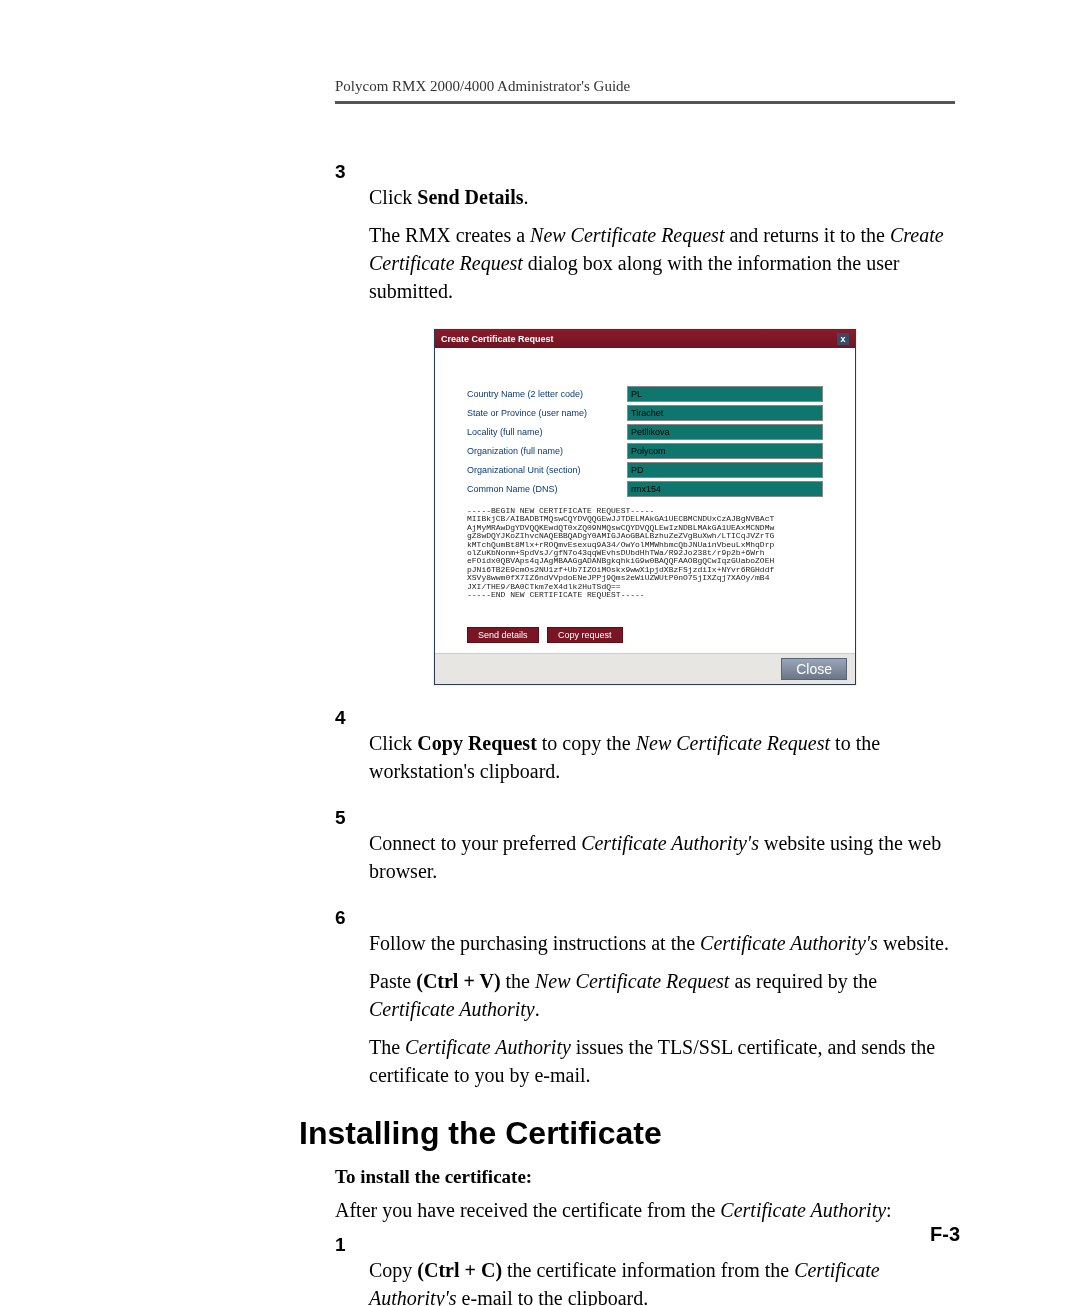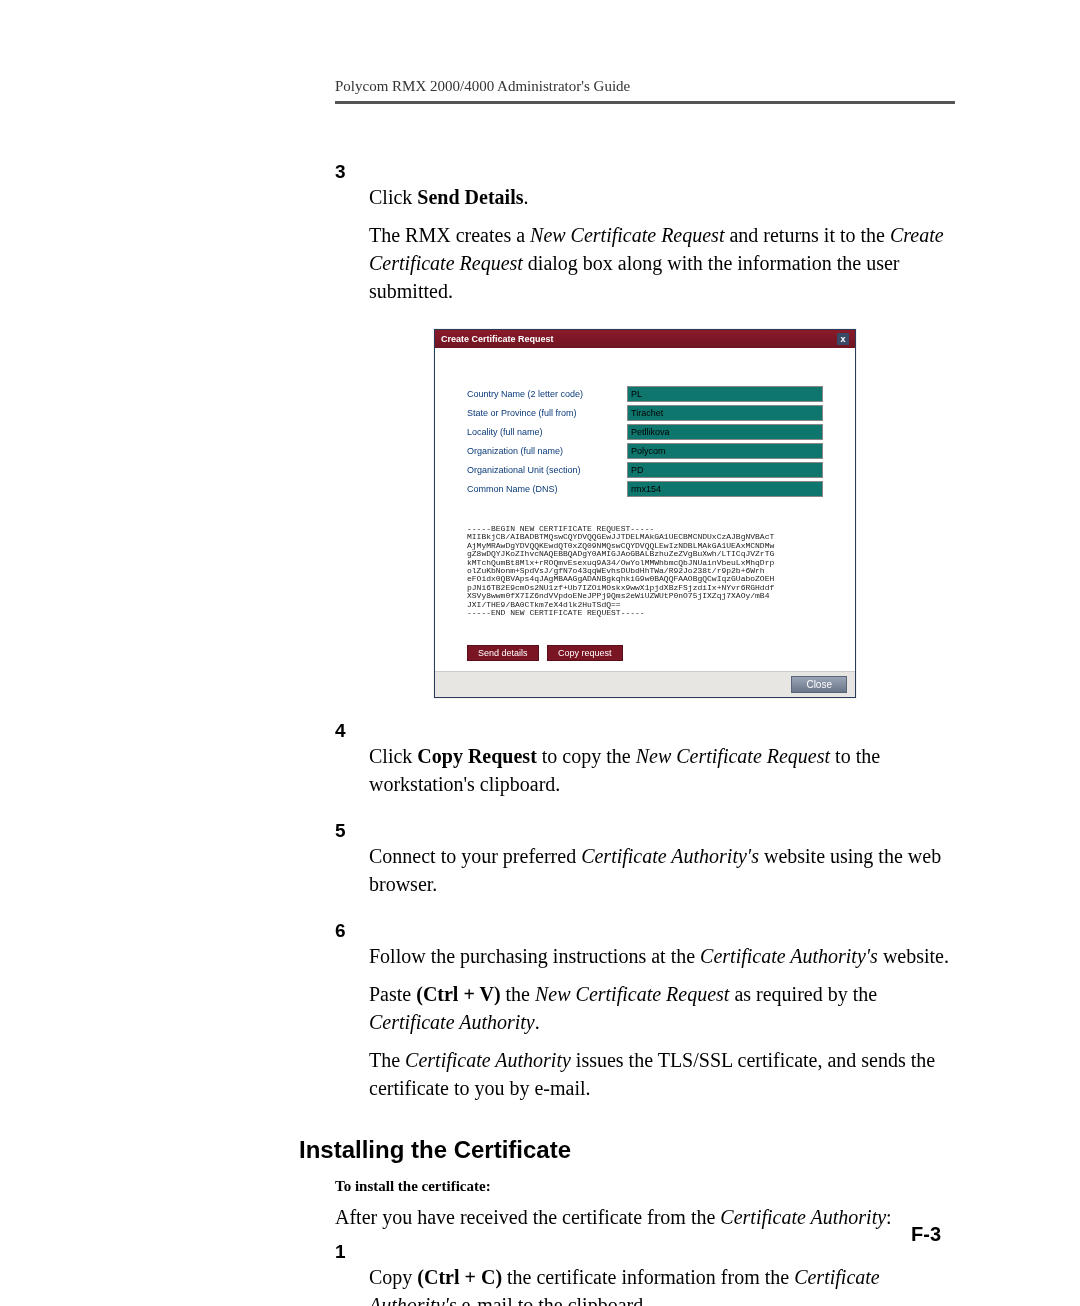--- a/index.html
+++ b/index.html
@@ -91,21 +91,21 @@
   .form-row label { width: 160px; color: #0a3a7a; font-size: 9px; }
   .form-row input {
     flex: 1;
     height: 14px;
     border: 1px solid #888;
     font-size: 9px;
     padding: 0 3px;
     background: #0f766e;
   }
   .cert-text {
-    margin-top: 28px;
+    margin-top: 10px;
     font-family: "Courier New", monospace;
     font-size: 8px;
     line-height: 1.05;
     color: #222;
     word-break: break-all;
   }
   .dlg-buttons { padding: 18px 32px 10px; }
   .dlg-buttons button {
     background: #7a1524;
     color: #fff;
@@ -118,45 +118,45 @@
   .dlg-footer {
     background: #e8e6e2;
     border-top: 1px solid #ccc;
     padding: 4px 8px;
     text-align: right;
   }
   .dlg-footer button {
     background: linear-gradient(#9aa6b8, #6b7688);
     color: #fff;
     border: 1px solid #5a6478;
-    font-size: 10px;
+    font-size: 14px;
     padding: 2px 14px;
     cursor: pointer;
   }
 
   h2.section {
     font-family: Arial, Helvetica, sans-serif;
     font-weight: 900;
-    font-size: 24px;
-    margin: 24px 0 14px -36px;
+    font-size: 32px;
+    margin: 16px 0 14px -36px;
   }
   .sub-inst {
     font-family: Georgia, "Times New Roman", serif;
     font-weight: bold;
-    font-size: 15px;
+    font-size: 19px;
     margin: 0 0 8px 0;
   }
   .para {
     font-size: 20px;
     line-height: 1.4;
     margin: 0 0 8px 0;
   }
   .page-num {
     position: absolute;
-    right: 139px;
+    right: 120px;
     bottom: 60px;
     font-family: Arial, Helvetica, sans-serif;
     font-weight: bold;
     font-size: 20px;
   }
 </style>
 </head>
 <body>
 
 <div class="page">
@@ -183,21 +183,21 @@
       <div class="dlg-title">
         <span>Create Certificate Request</span>
         <span class="dlg-close">x</span>
       </div>
       <div class="dlg-body">
         <div class="form-row">
           <label>Country Name (2 letter code)</label>
           <input value="PL" style="">
         </div>
         <div class="form-row">
-          <label>State or Province (full from)</label>
+          <label>State or Province (user name)</label>
           <input value="Tirachet" style="">
         </div>
         <div class="form-row">
           <label>Locality (full name)</label>
           <input value="Petllikova" style="">
         </div>
         <div class="form-row">
           <label>Organization (full name)</label>
           <input value="Polycom" style="">
         </div>

